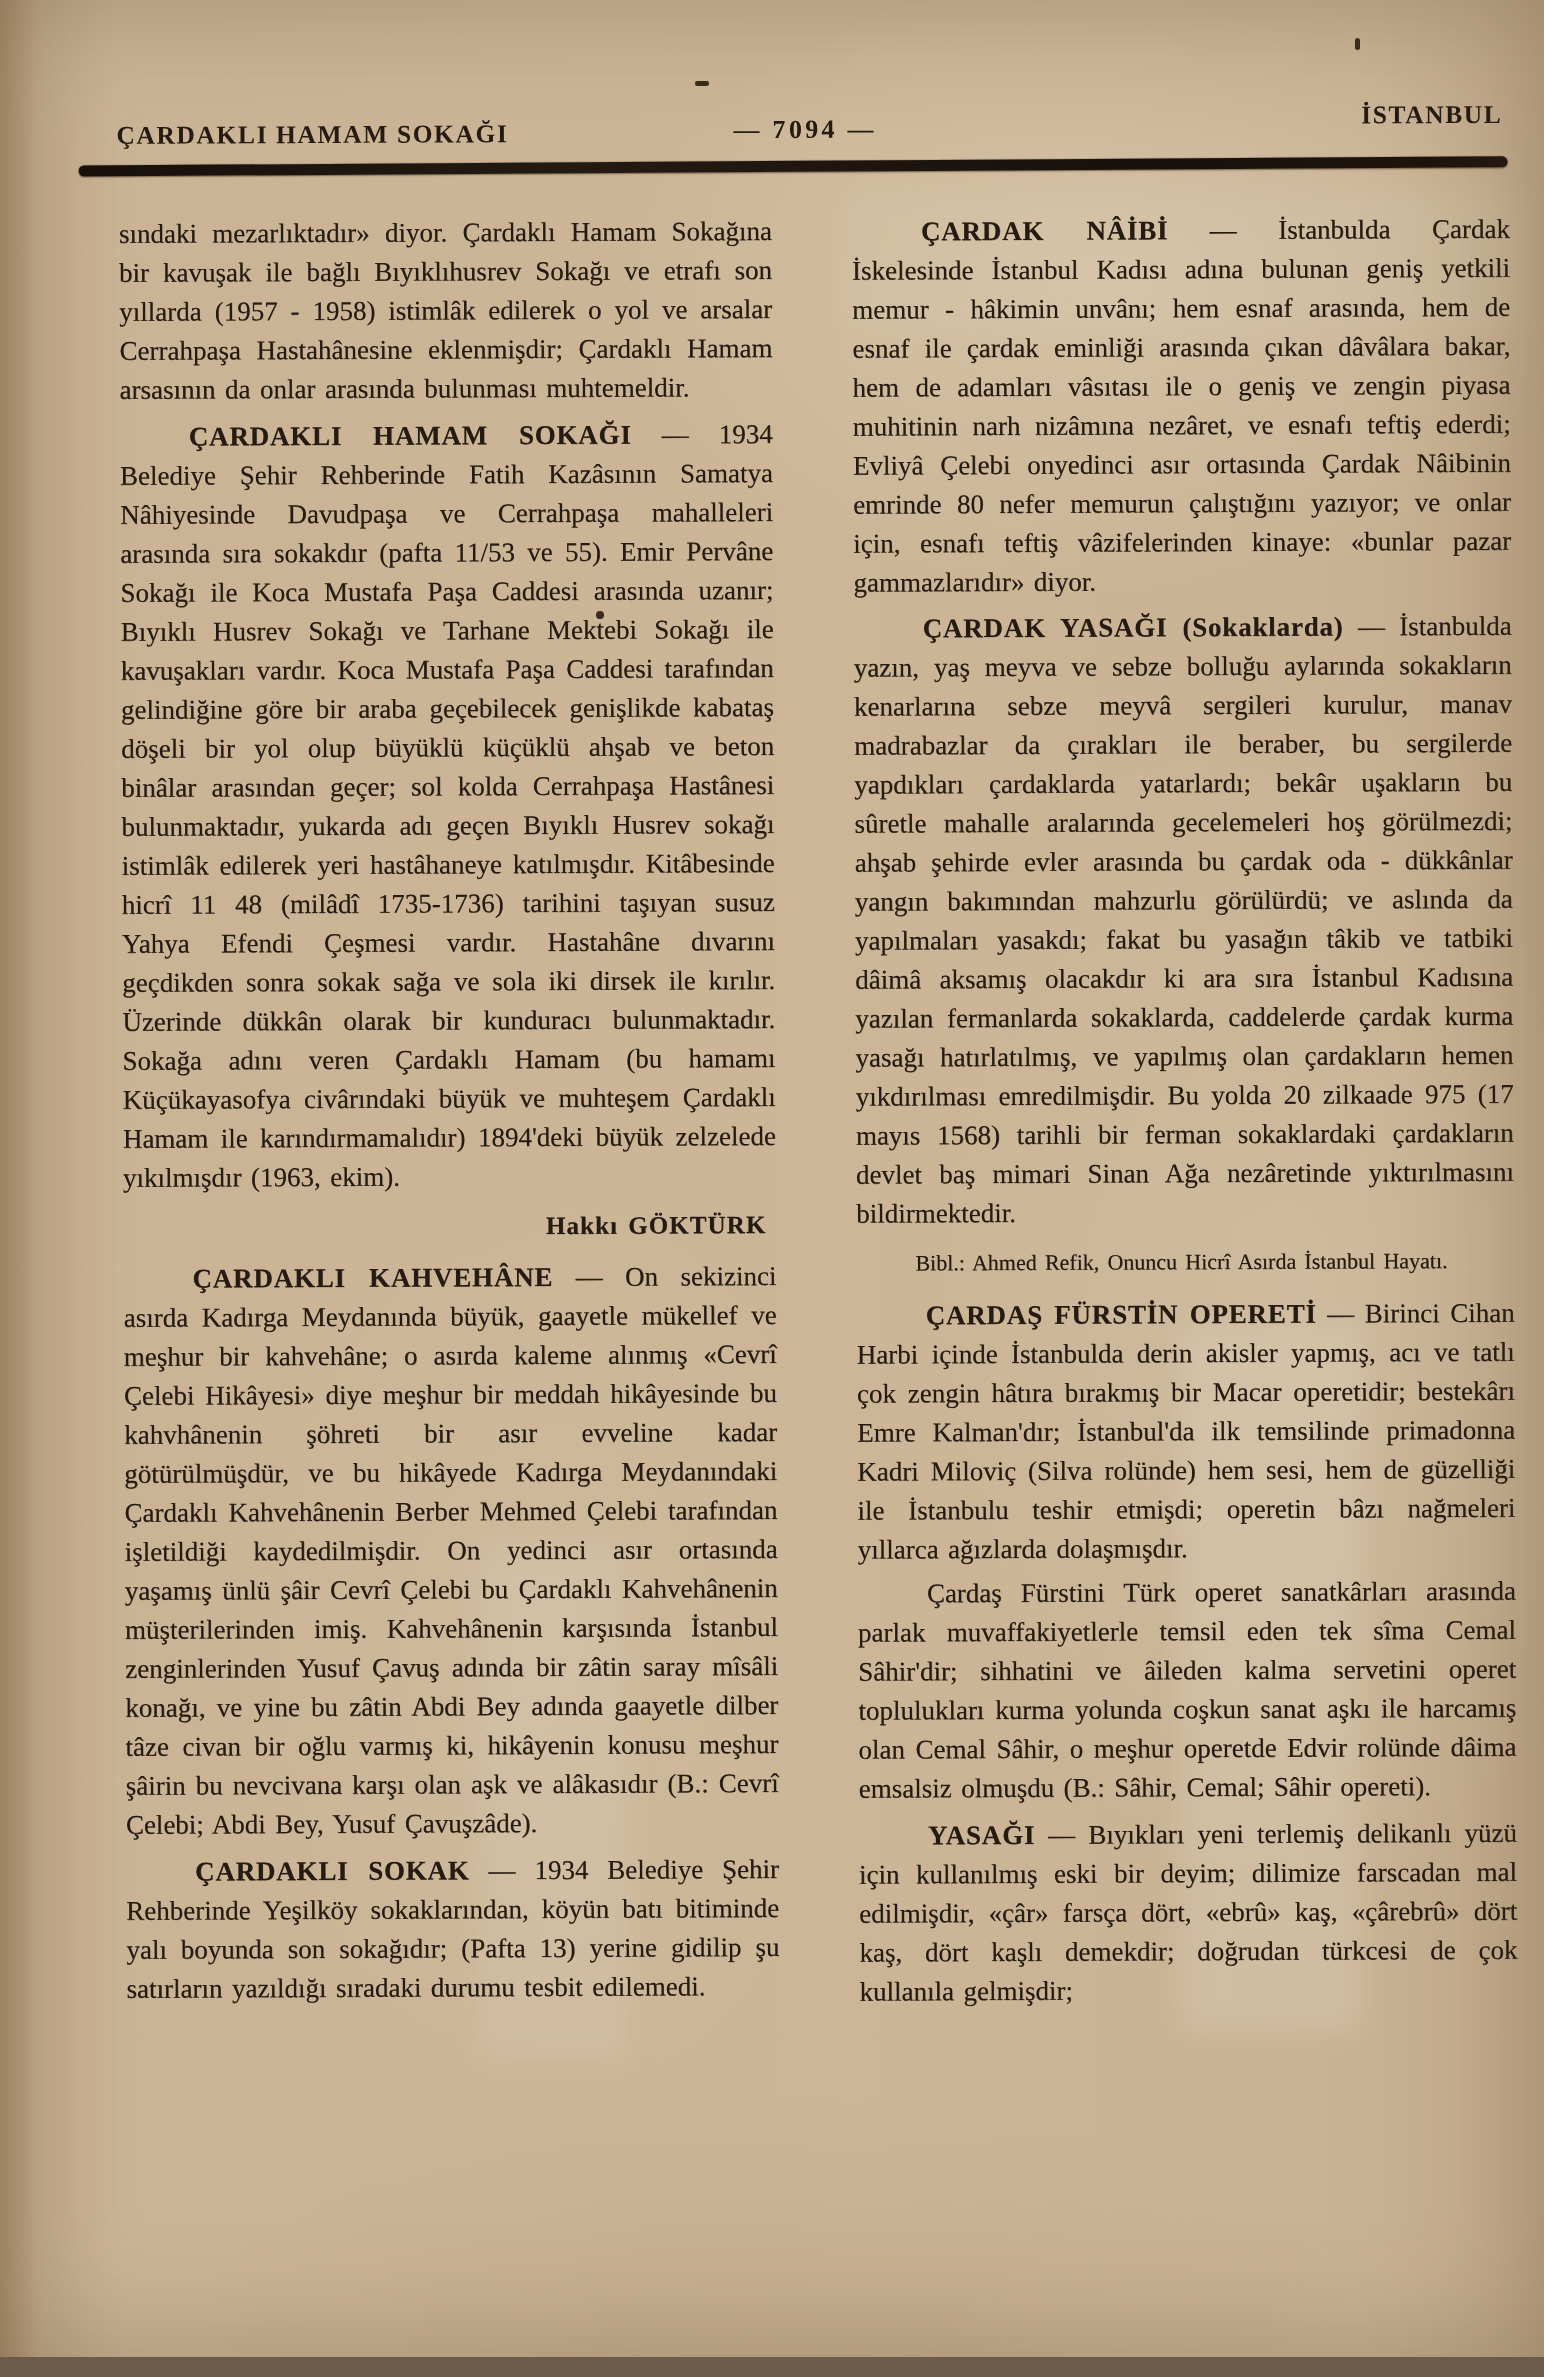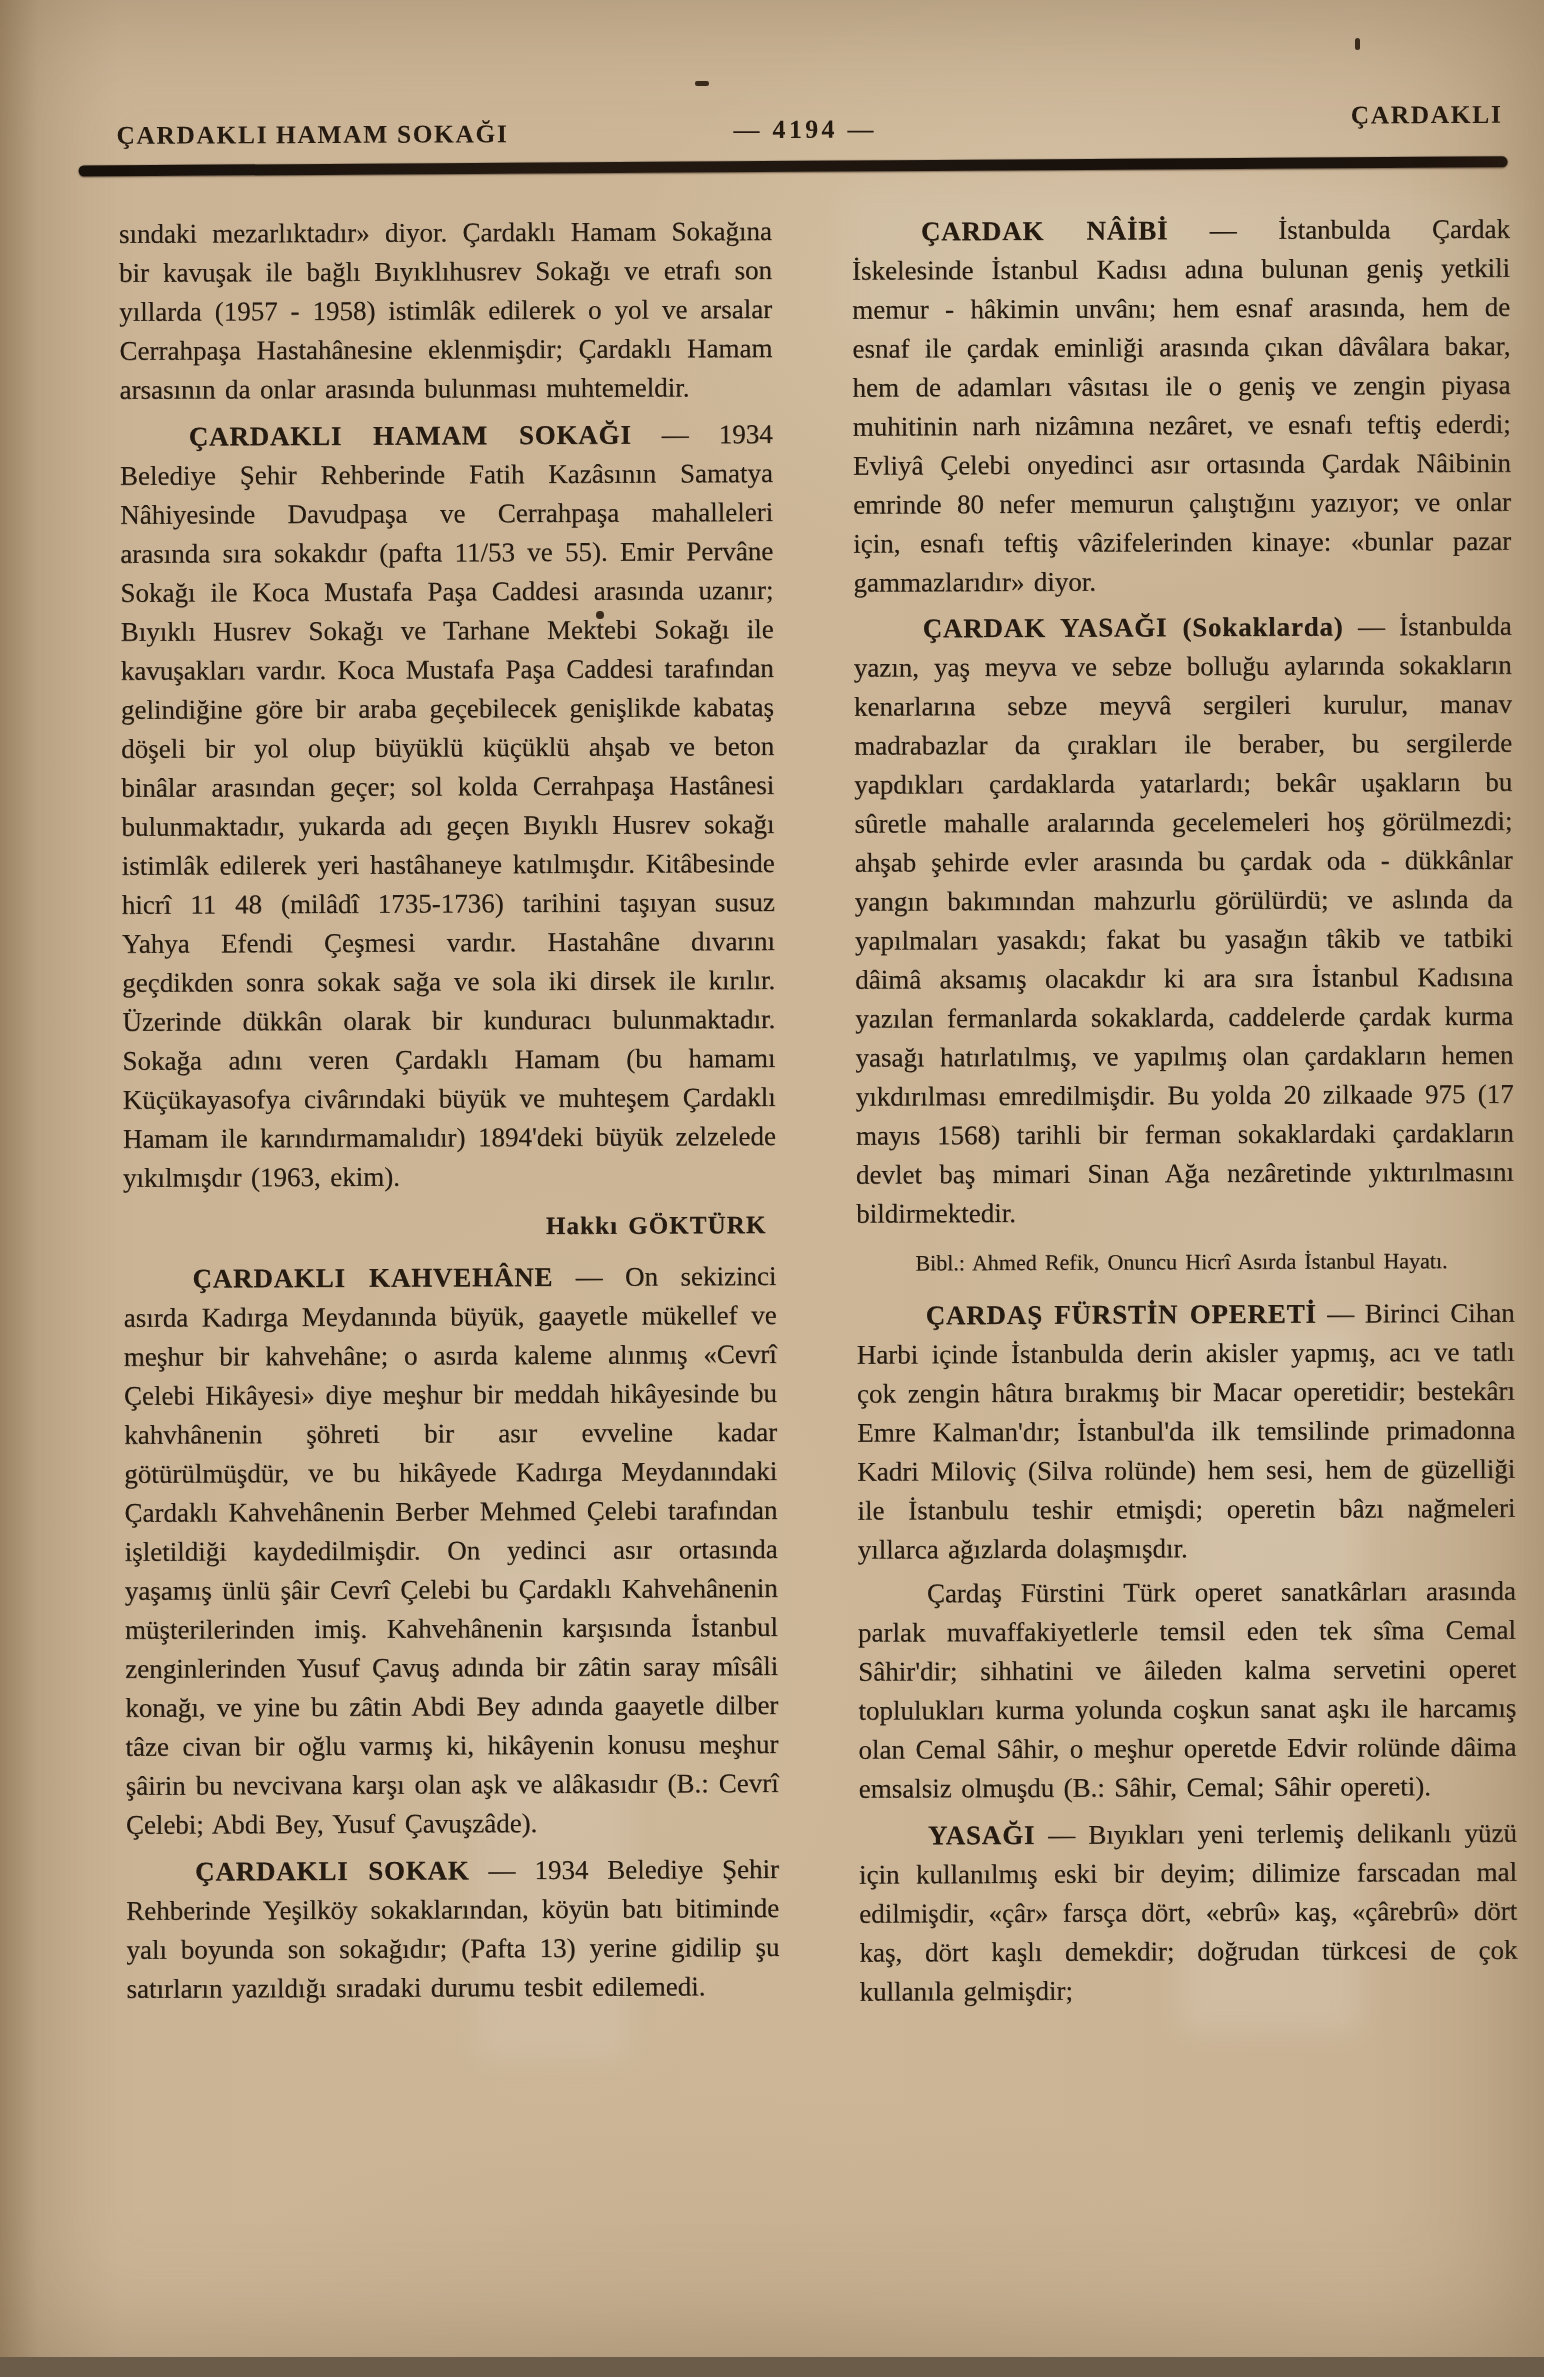--- a/index.html
+++ b/index.html
@@ -66,22 +66,22 @@
 <div class="page">
   <div class="stain light1"></div>
   <div class="stain light2"></div>
   <div class="stain light3"></div>
   <div class="speck s1"></div>
   <div class="speck s2"></div>
   <div class="speck s3"></div>
 
   <div class="content">
     <div class="h-left">ÇARDAKLI HAMAM SOKAĞI</div>
-    <div class="h-center">— 4194 —</div>
-    <div class="h-right">ÇARDAKLI</div>
+    <div class="h-center">— 7094 —</div>
+    <div class="h-right">İSTANBUL</div>
     <div class="rule"></div>
 
     <div class="col col-left">
         <p class="para continuation">sındaki mezarlıktadır» diyor. Çardaklı Hamam Sokağına bir kavuşak ile bağlı Bıyıklıhusrev Sokağı ve etrafı son yıllarda (1957 - 1958) istimlâk edilerek o yol ve arsalar Cerrahpaşa Hastahânesine eklenmişdir; Çardaklı Hamam arsasının da onlar arasında bulunması muhtemeldir.</p>
         <p class="para entry"><b class="term">ÇARDAKLI HAMAM SOKAĞI</b> — <span>1934 Belediye Şehir Rehberinde Fatih Kazâsının Samatya Nâhiyesinde Davudpaşa ve Cerrahpaşa mahalleleri arasında sıra sokakdır (pafta 11/53 ve 55). Emir Pervâne Sokağı ile Koca Mustafa Paşa Caddesi arasında uzanır; Bıyıklı Husrev Sokağı ve Tarhane Mektebi Sokağı ile kavuşakları vardır. Koca Mustafa Paşa Caddesi tarafından gelindiğine göre bir araba geçebilecek genişlikde kabataş döşeli bir yol olup büyüklü küçüklü ahşab ve beton binâlar arasından geçer; sol kolda Cerrahpaşa Hastânesi bulunmaktadır, yukarda adı geçen Bıyıklı Husrev sokağı istimlâk edilerek yeri hastâhaneye katılmışdır. Kitâbesinde hicrî 11 48 (milâdî 1735-1736) tarihini taşıyan susuz Yahya Efendi Çeşmesi vardır. Hastahâne dıvarını geçdikden sonra sokak sağa ve sola iki dirsek ile kırılır. Üzerinde dükkân olarak bir kunduracı bulunmaktadır. Sokağa adını veren Çardaklı Hamam (bu hamamı Küçükayasofya civârındaki büyük ve muhteşem Çardaklı Hamam ile karındırmamalıdır) 1894'deki büyük zelzelede yıkılmışdır (1963, ekim).</span></p>
         <p class="para byline">Hakkı GÖKTÜRK</p>
         <p class="para entry"><b class="term">ÇARDAKLI KAHVEHÂNE</b> — <span>On sekizinci asırda Kadırga Meydanında büyük, gaayetle mükellef ve meşhur bir kahvehâne; o asırda kaleme alınmış «Cevrî Çelebi Hikâyesi» diye meşhur bir meddah hikâyesinde bu kahvhânenin şöhreti bir asır evveline kadar götürülmüşdür, ve bu hikâyede Kadırga Meydanındaki Çardaklı Kahvehânenin Berber Mehmed Çelebi tarafından işletildiği kaydedilmişdir. On yedinci asır ortasında yaşamış ünlü şâir Cevrî Çelebi bu Çardaklı Kahvehânenin müşterilerinden imiş. Kahvehânenin karşısında İstanbul zenginlerinden Yusuf Çavuş adında bir zâtin saray mîsâli konağı, ve yine bu zâtin Abdi Bey adında gaayetle dilber tâze civan bir oğlu varmış ki, hikâyenin konusu meşhur şâirin bu nevcivana karşı olan aşk ve alâkasıdır (B.: Cevrî Çelebi; Abdi Bey, Yusuf Çavuşzâde).</span></p>
         <p class="para entry"><b class="term">ÇARDAKLI SOKAK</b> — <span>1934 Belediye Şehir Rehberinde Yeşilköy sokaklarından, köyün batı bitiminde yalı boyunda son sokağıdır; (Pafta 13) yerine gidilip şu satırların yazıldığı sıradaki durumu tesbit edilemedi.</span></p>
       </div>
     <div class="col col-right">

